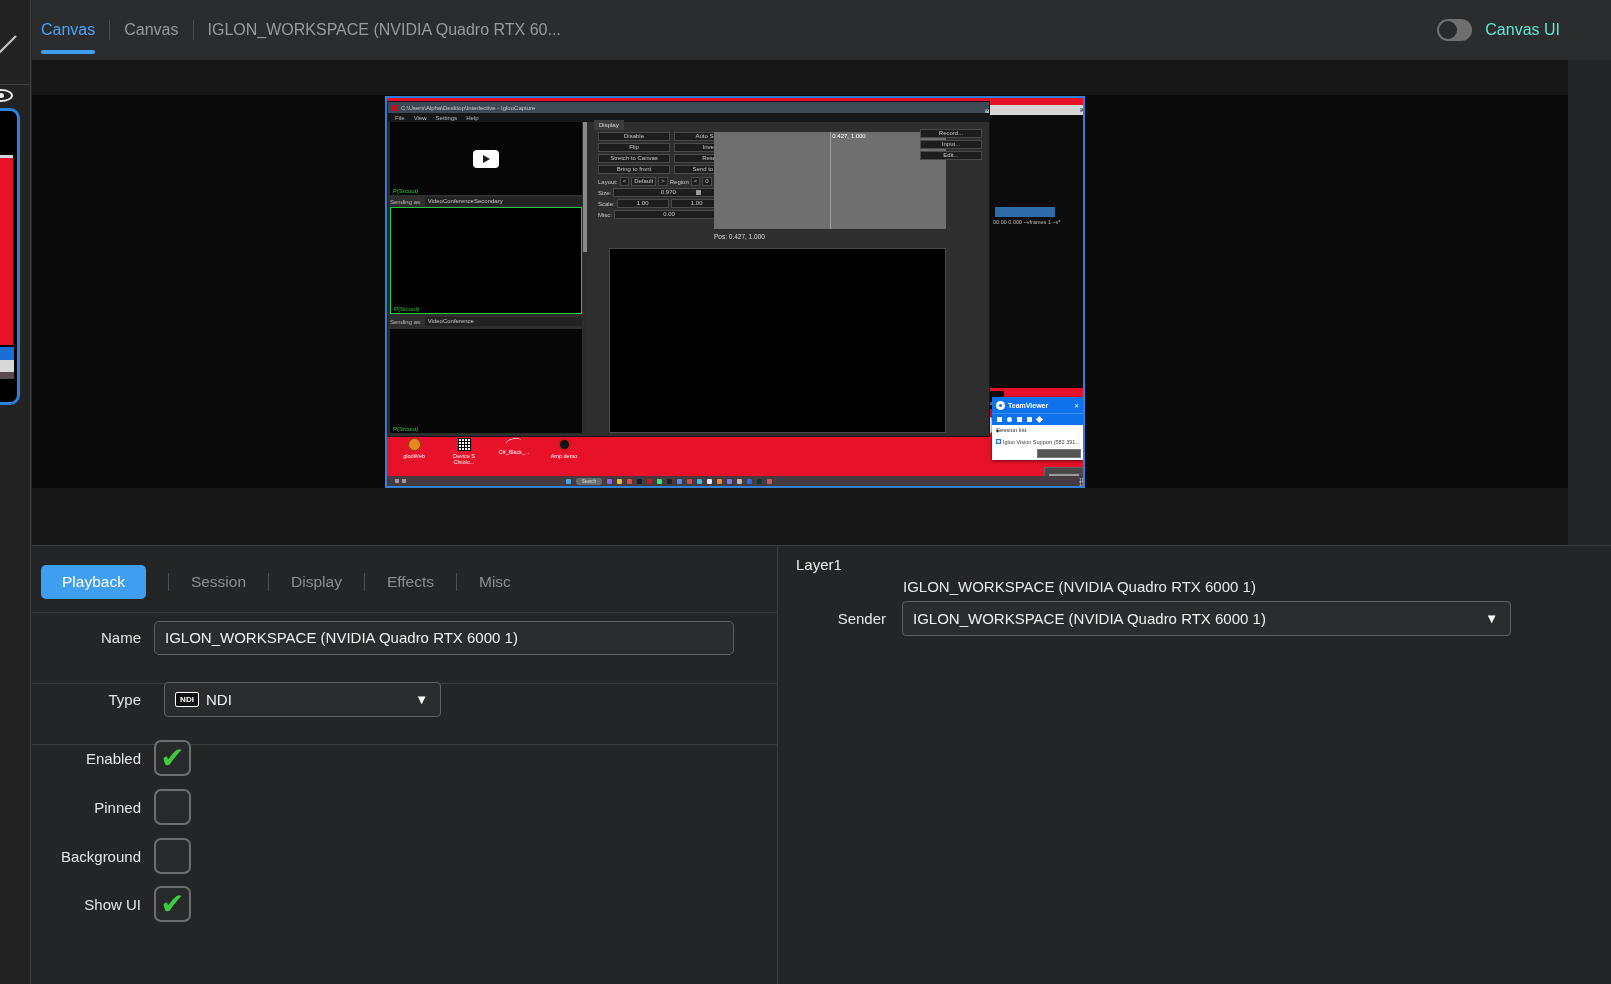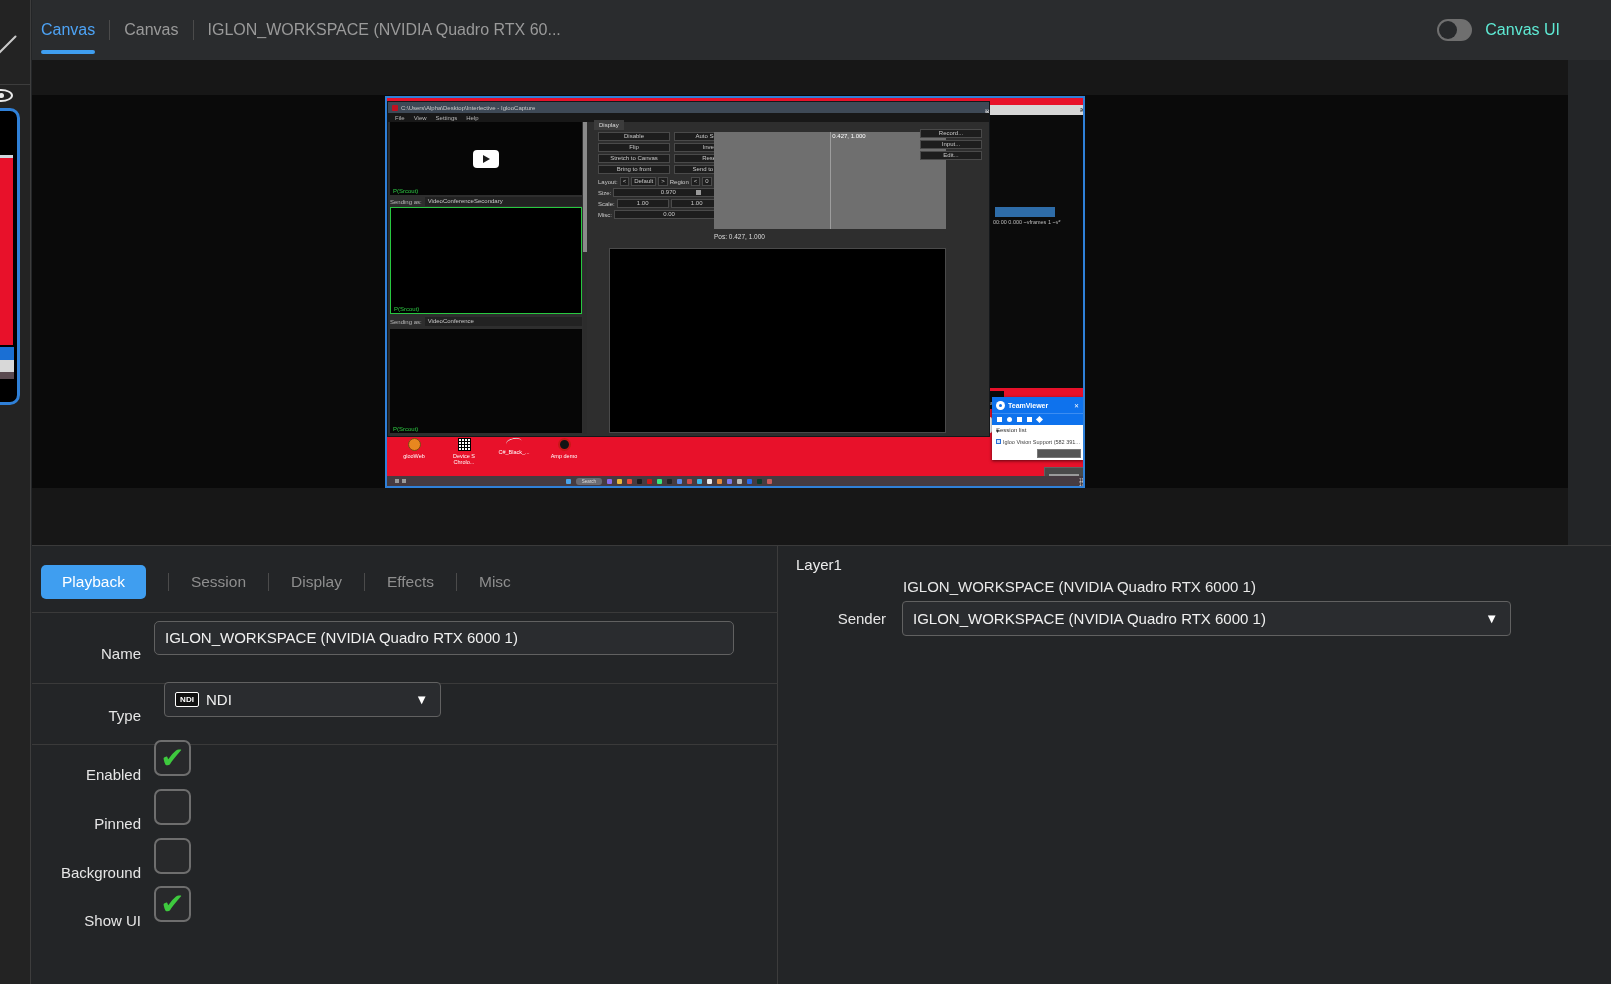--- a/index.html
+++ b/index.html
@@ -130,21 +130,21 @@
 
   
   .panels { position:absolute; left:32px; top:545px; width:1579px; height:439px; background:#232527;
             border-top:1px solid #3a3a3a; }
   .props { position:absolute; left:0; top:0; width:746px; height:439px; border-right:1px solid #3c3c3c; }
   .ptabs { position:absolute; left:9px; top:19px; height:34px; display:flex; align-items:center; }
   .ptab { font-size:15.5px; color:#8e8e8e; white-space:nowrap; }
   .ptab.active { background:#3f9ef0; color:#fff; border-radius:5px; padding:8px 21px; }
   .ptab-sep { width:1px; height:18px; background:#4b4b4b; margin:0 22px; }
   .hline { position:absolute; left:0; width:746px; height:1px; background:#3a3a3a; }
-  .field-label { position:absolute; left:0; width:109px; text-align:right; font-size:15px; color:#e6e6e6;margin-top:16px; }
+  .field-label { position:absolute; left:0; width:109px; text-align:right; font-size:15px; color:#e6e6e6; }
   .tinput { position:absolute; left:122px; top:75px; width:580px; height:34px; background:#2a2c2f;
             border:1px solid #616161; border-radius:5px; color:#f0f0f0; font-size:15px; padding:0 10px;
             line-height:32px; white-space:nowrap; overflow:hidden; }
   .dropdown { position:absolute; background:#2a2c2f; border:1px solid #616161; border-radius:4px;
               display:flex; align-items:center; padding:0 12px 0 10px; color:#f0f0f0; font-size:15px; }
   .dropdown .caret { margin-left:auto; font-size:13px; color:#fff; }
   .ndi-badge { width:24px; height:15px; background:#111; border:1px solid #fff; border-radius:2px; color:#fff;
                font-size:8px; font-weight:bold; text-align:center; line-height:13px; margin-right:7px; }
   .cb-row { position:absolute; left:0; height:37px; width:400px; }
   .cb-row .field-label { line-height:37px;text-align:right; }

